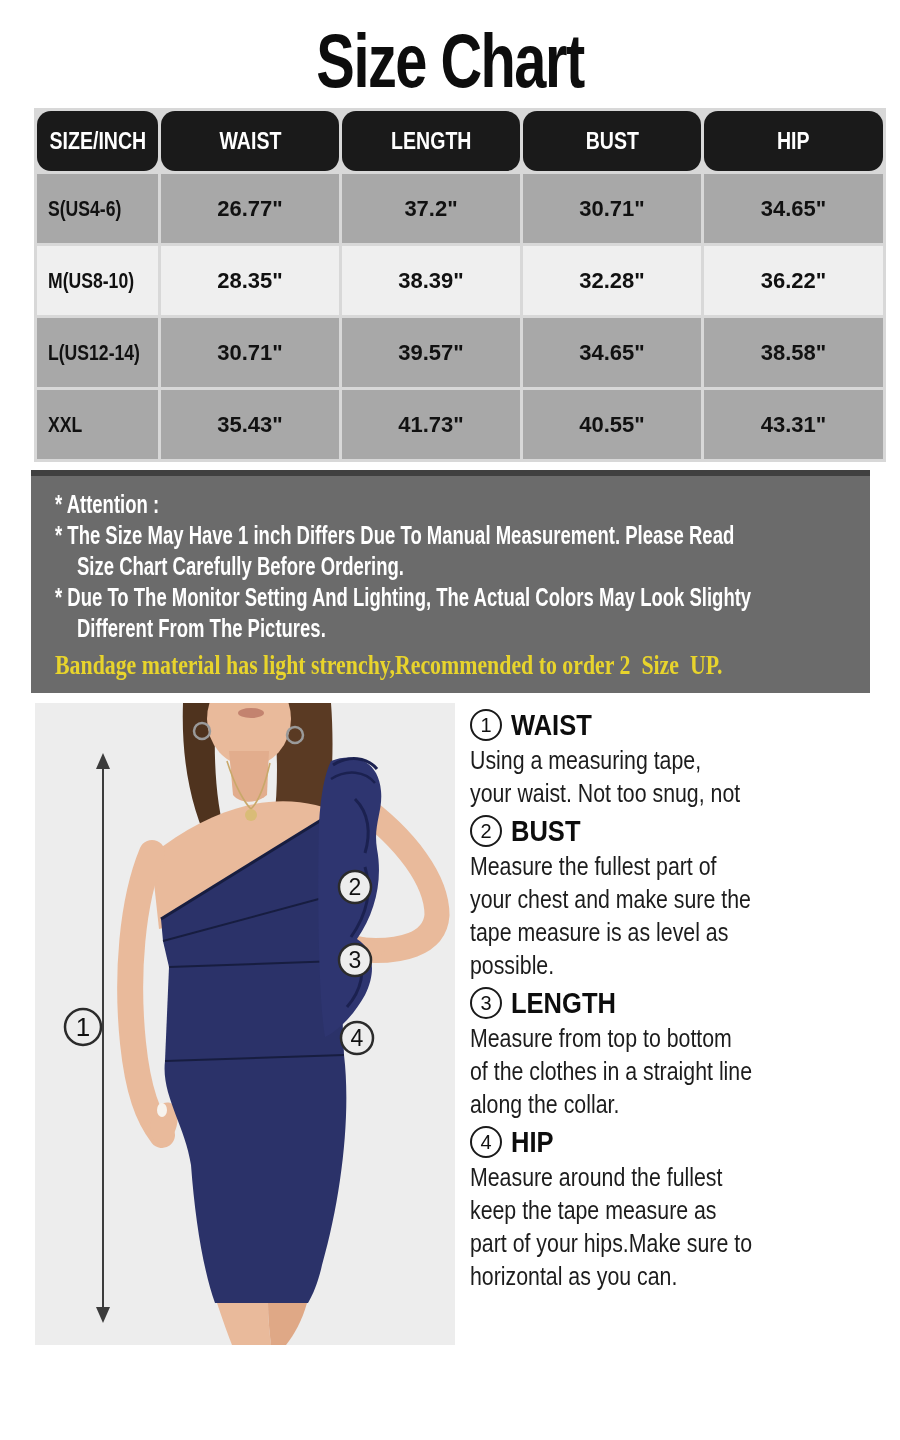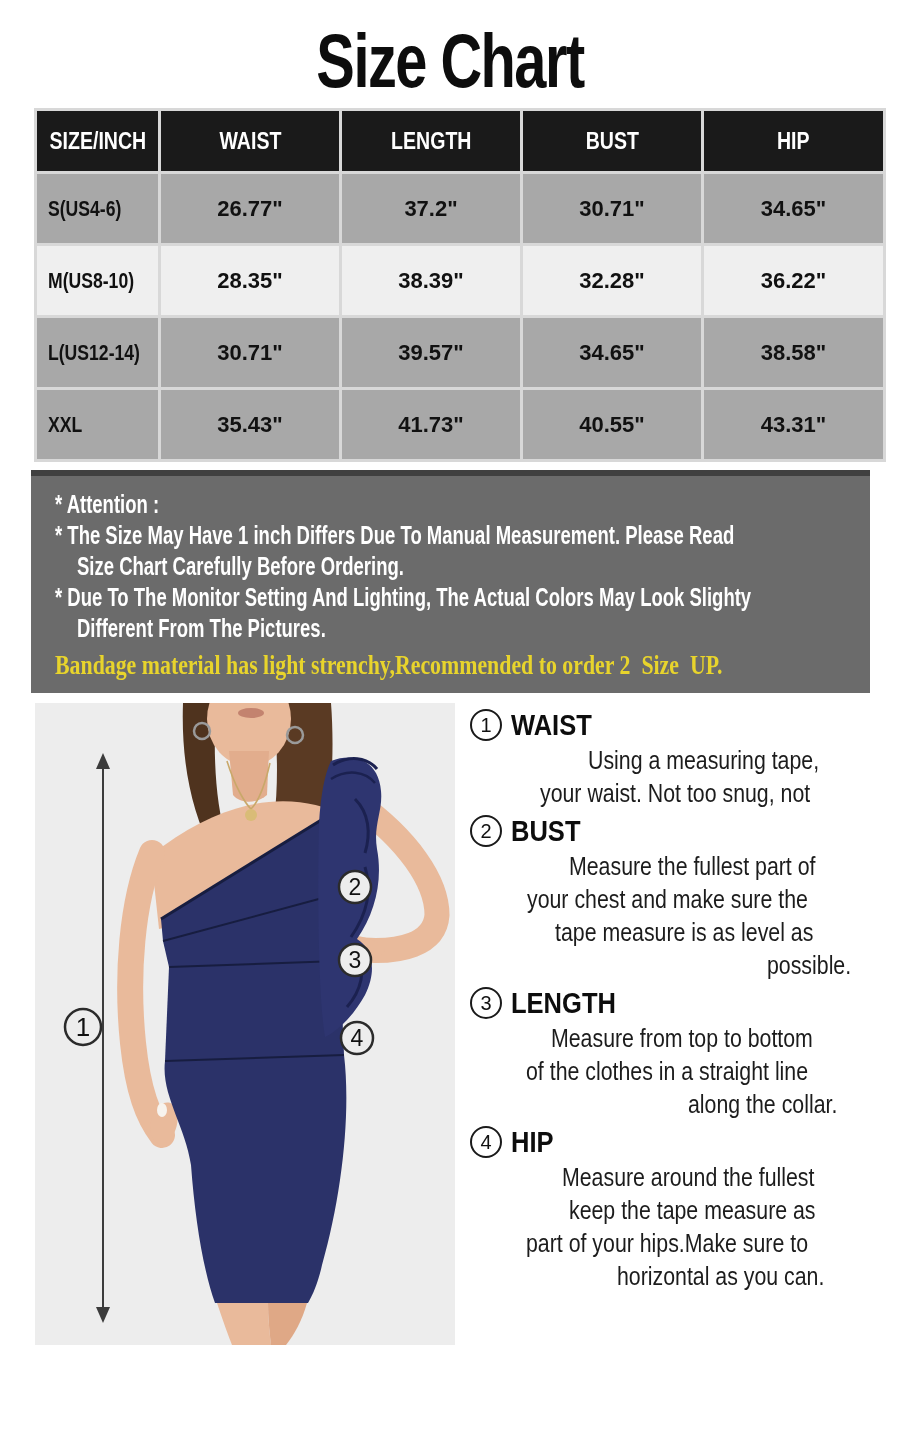--- a/index.html
+++ b/index.html
@@ -6,21 +6,21 @@
   .page{position:relative;width:900px;height:1440px;background:#ffffff;overflow:hidden;
         font-family:"Liberation Sans",sans-serif;color:#111;}
   
   .title{margin:16px 0 0 0;height:90px;line-height:90px;text-align:center;
          font-size:76px;font-weight:700;letter-spacing:-2px;color:#0d0d0d;
          transform:scaleX(.76);transform-origin:50% 50%;white-space:nowrap;}
   
   .size-table{margin:2px 32px 0 34px;width:834px;border-collapse:separate;border-spacing:3px;
               background:#d8d8d8;table-layout:fixed;}
   .size-table th{background:#1a1a1a;color:#fff;height:60px;font-size:23px;font-weight:700;
-                 text-align:center;padding:0;}
+                 text-align:center;padding:0;border-radius:14px;}
   .size-table td{height:69px;font-size:22px;font-weight:700;color:#111;text-align:center;padding:0;}
   .size-table td.lab{text-align:left;padding-left:11px;}
   tr.row-gray td{background:#a8a8a8;}
   tr.row-light td{background:#efefef;}
   .cond{display:inline-block;transform:scaleX(.8);transform-origin:0 50%;white-space:nowrap;}
   .cond-c{display:inline-block;transform:scaleX(.85);transform-origin:50% 50%;white-space:nowrap;}
   
   .attention{margin:8px 30px 0 31px;width:791px;background:#6b6b6b;padding:13px 24px 10px 24px;
              border-top:6px solid #404040;}
   .att-line{height:31px;line-height:31px;font-size:25px;font-weight:700;color:#fff;}
@@ -32,21 +32,21 @@
   
   .bottom{display:flex;margin:10px 15px 0 35px;gap:15px;align-items:flex-start;}
   .photo{position:relative;width:420px;height:642px;flex:0 0 auto;}
   .photo svg{display:block;}
   .instructions{width:400px;padding-top:4px;}
   .ihead{display:flex;align-items:center;gap:9px;height:36px;margin-bottom:1px;}
   .icircle{width:28px;height:28px;border:2px solid #1a1a1a;border-radius:50%;flex:0 0 auto;
            display:flex;align-items:center;justify-content:center;font-size:20px;font-weight:400;color:#111;}
   .ilabel{font-size:29px;font-weight:700;display:inline-block;transform:scaleX(.88);
           transform-origin:0 50%;white-space:nowrap;color:#0d0d0d;}
-  .ibody{margin-left:38px;margin-bottom:3px;text-align:right;}
+  .ibody{margin-bottom:3px;}
   .iline{height:33px;line-height:33px;font-size:26px;color:#1c1c1c;}
   .body-cond{display:inline-block;transform:scaleX(.82);transform-origin:0 50%;white-space:nowrap;}
 </style>
 </head>
 <body>
 
 <div class="page">
 
   <h1 class="title">Size Chart</h1>
 

